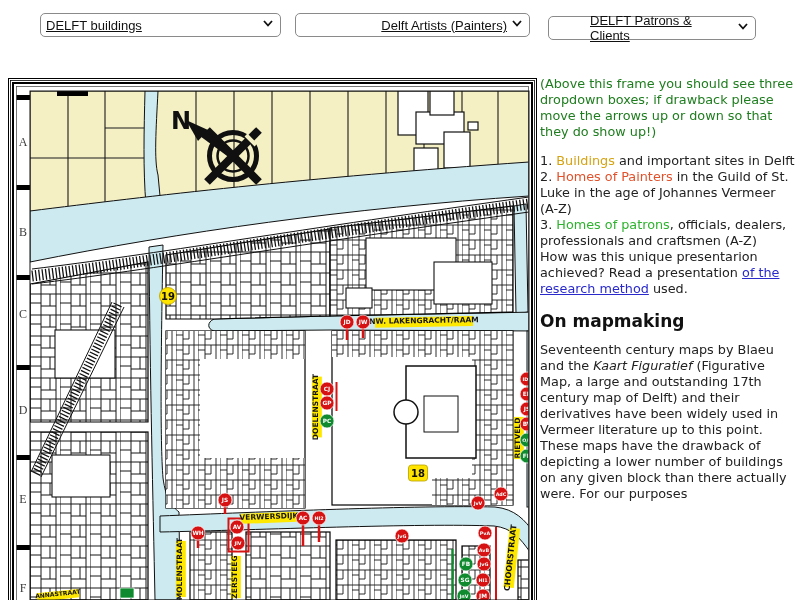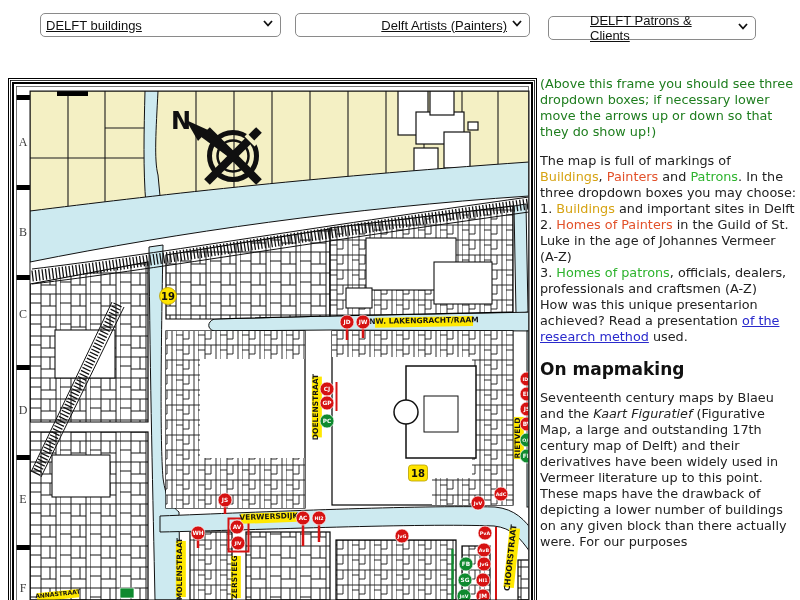--- a/index.html
+++ b/index.html
@@ -352,24 +352,23 @@
     <rect x="8.5" y="78.5" width="528" height="540" stroke="#000" stroke-width="1"></rect>
     <rect x="10.5" y="80.5" width="524" height="540" stroke="#000" stroke-width="0.8"></rect>
     <rect x="13" y="83" width="519" height="540" stroke="#000" stroke-width="2"></rect>
     <rect x="16.5" y="86.5" width="512" height="540" stroke="#555" stroke-width="0.8"></rect>
     <rect x="30" y="91" width="499" height="509" stroke="#111" stroke-width="1"></rect>
   </g>
 </svg>
 </div>
 
 <div class="infocol">
-  <p class="note">(Above this frame you should see three dropdown boxes; if necessary lower move the arrows up or down so that they do show up!)</p>
+  <p class="note">(Above this frame you should see three dropdown boxes; if drawback please move the arrows up or down so that they do show up!)</p>
 
   <div class="para">
-    <div><span>The map is full of markings of </span><span class="w-buildings">Buildings</span><span>, </span><span class="w-painters">Painters</span><span> and </span><span class="w-patrons">Patrons</span><span>. In the three dropdown boxes you may choose:</span></div>
     <div><span>1. </span><span class="w-buildings">Buildings</span><span> and important sites in Delft</span></div>
     <div><span>2. </span><span class="w-painters">Homes of Painters</span><span> in the Guild of St. Luke in the age of Johannes Vermeer (A-Z)</span></div>
     <div><span>3. </span><span class="w-patrons">Homes of patrons</span><span>, officials, dealers, professionals and craftsmen (A-Z)</span></div>
     <div><span>How was this unique presentarion achieved? Read a presentation </span><a class="link">of the research method</a><span> used.</span></div>
   </div>
 
   <h2 class="mapmaking">On mapmaking</h2>
 
   <div class="para"><span>Seventeenth century maps by Blaeu and the </span><span class="ital">Kaart Figuratief</span><span> (Figurative Map, a large and outstanding 17th century map of Delft) and their derivatives have been widely used in Vermeer literature up to this point. These maps have the drawback of depicting a lower number of buildings on any given block than there actually were. For our purposes</span></div>
 </div>

